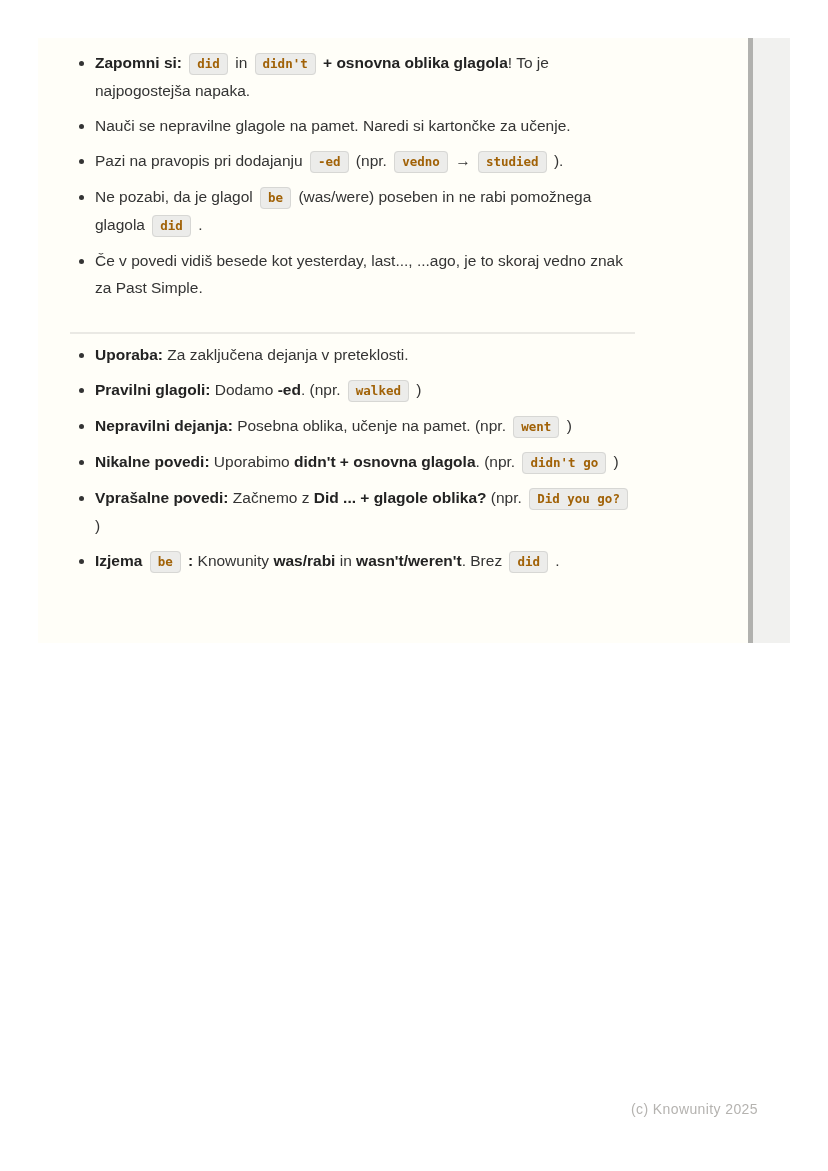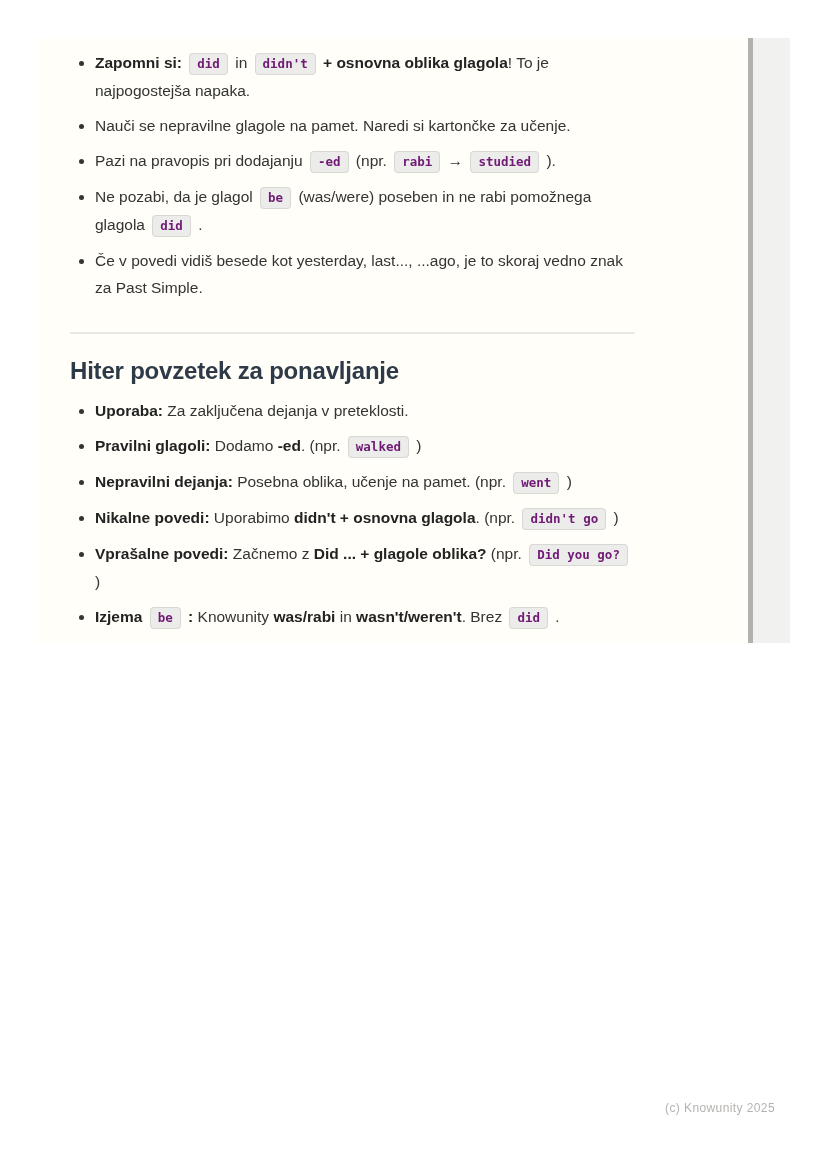--- a/index.html
+++ b/index.html
@@ -45,21 +45,21 @@
     line-height: 27px;
     margin: 7px 0 8px 0;
     color: #343434;
   }
   .b { font-weight: 700; color: #232323; }
   .i { }
   code.chip {
     font-family: "DejaVu Sans Mono", "Liberation Mono", monospace;
     font-weight: 700;
     font-size: 12.5px;
-    color: #701a75;
+    color: #a16207;
     background: #ececea;
     border: 1px solid #d7d7d4;
     border-radius: 4px;
     padding: 2px 7px 3px 7px;
     margin: 0 3px;
     -webkit-box-decoration-break: clone;
     box-decoration-break: clone;
   }
   hr.divider {
     border: none;
@@ -70,40 +70,39 @@
   h2.summary-heading {
     margin: 23px 0 12px 0;
     font-size: 24px;
     font-weight: 700;
     letter-spacing: -0.2px;
     color: #2e3a48;
   }
   .copyright {
     position: absolute;
     top: 1101px;
-    right: 53px;
-    font-size: 12px;
+    right: 70px;
+    font-size: 14px;
     letter-spacing: 0.4px;
     color: #b5b3b0;
   }
 </style>
 </head>
 <body>
 
 <div class="page-card">
   <div class="content">
     <ul class="rich-list">
         <li><span class="b">Zapomni si:</span><span class=""> </span><code class="chip">did</code><span class=""> in </span><code class="chip">didn't</code><span class=""> </span><span class="b">+ osnovna oblika glagola</span><span class="">! To je najpogostejša napaka.</span></li>
         <li><span class="">Nauči se nepravilne glagole na pamet. Naredi si kartončke za učenje.</span></li>
-        <li><span class="">Pazi na pravopis pri dodajanju </span><code class="chip">-ed</code><span class=""> (npr. </span><code class="chip">rabi</code><span class=""> → </span><code class="chip">studied</code><span class=""> ).</span></li>
+        <li><span class="">Pazi na pravopis pri dodajanju </span><code class="chip">-ed</code><span class=""> (npr. </span><code class="chip">vedno</code><span class=""> → </span><code class="chip">studied</code><span class=""> ).</span></li>
         <li><span class="">Ne pozabi, da je glagol </span><code class="chip">be</code><span class=""> (was/were) poseben in ne rabi pomožnega glagola </span><code class="chip">did</code><span class=""> .</span></li>
         <li><span class="">Če v povedi vidiš besede kot </span><span class="i">yesterday, last..., ...ago</span><span class="">, je to skoraj vedno znak za Past Simple.</span></li>
       </ul>
     <hr class="divider">
-    <h2 class="summary-heading">Hiter povzetek za ponavljanje</h2>
     <ul class="rich-list">
         <li><span class="b">Uporaba:</span><span class=""> Za zaključena dejanja v preteklosti.</span></li>
         <li><span class="b">Pravilni glagoli:</span><span class=""> Dodamo </span><span class="b">-ed</span><span class="">. (npr. </span><code class="chip">walked</code><span class=""> )</span></li>
         <li><span class="b">Nepravilni dejanja:</span><span class=""> Posebna oblika, učenje na pamet. (npr. </span><code class="chip">went</code><span class=""> )</span></li>
         <li><span class="b">Nikalne povedi:</span><span class=""> Uporabimo </span><span class="b">didn't + osnovna glagola</span><span class="">. (npr. </span><code class="chip">didn't go</code><span class=""> )</span></li>
         <li><span class="b">Vprašalne povedi:</span><span class=""> Začnemo z </span><span class="b">Did ... + glagole oblika?</span><span class=""> (npr. </span><code class="chip">Did you go?</code><span class=""> )</span></li>
         <li><span class="b">Izjema</span><span class=""> </span><code class="chip">be</code><span class="b"> :</span><span class=""> Knowunity </span><span class="b">was/rabi</span><span class=""> in </span><span class="b">wasn't/weren't</span><span class="">. Brez </span><code class="chip">did</code><span class=""> .</span></li>
       </ul>
   </div>
 </div>

